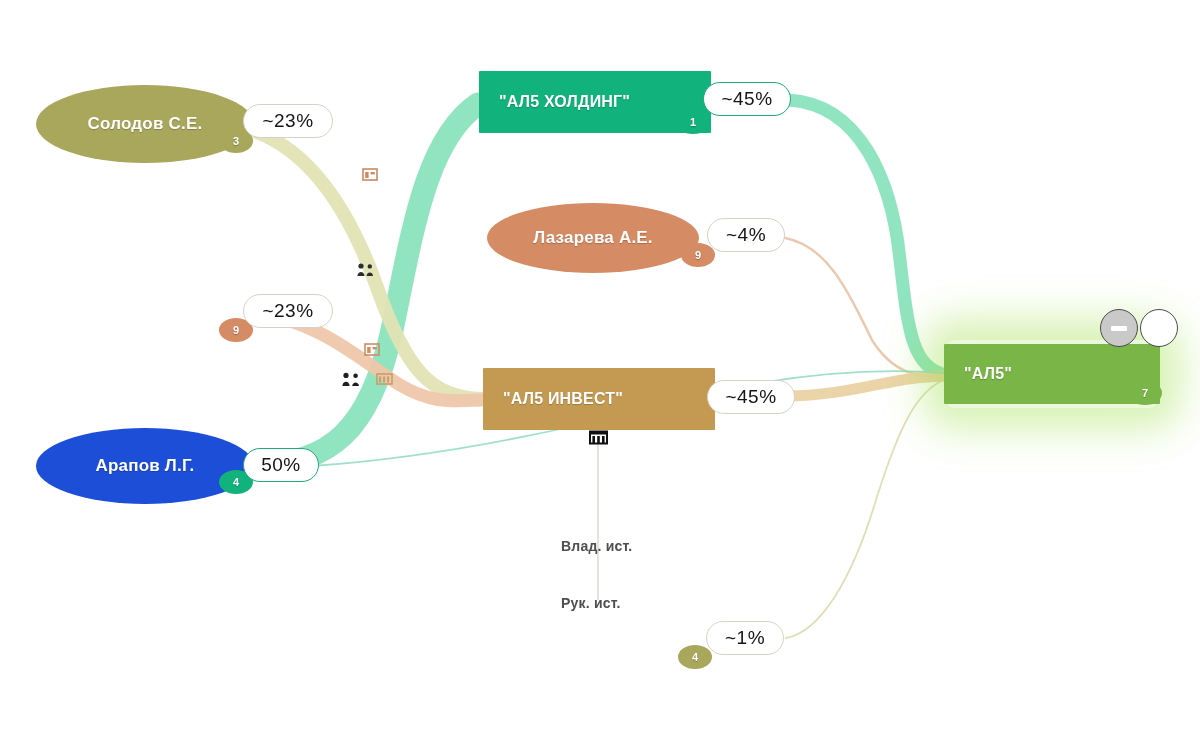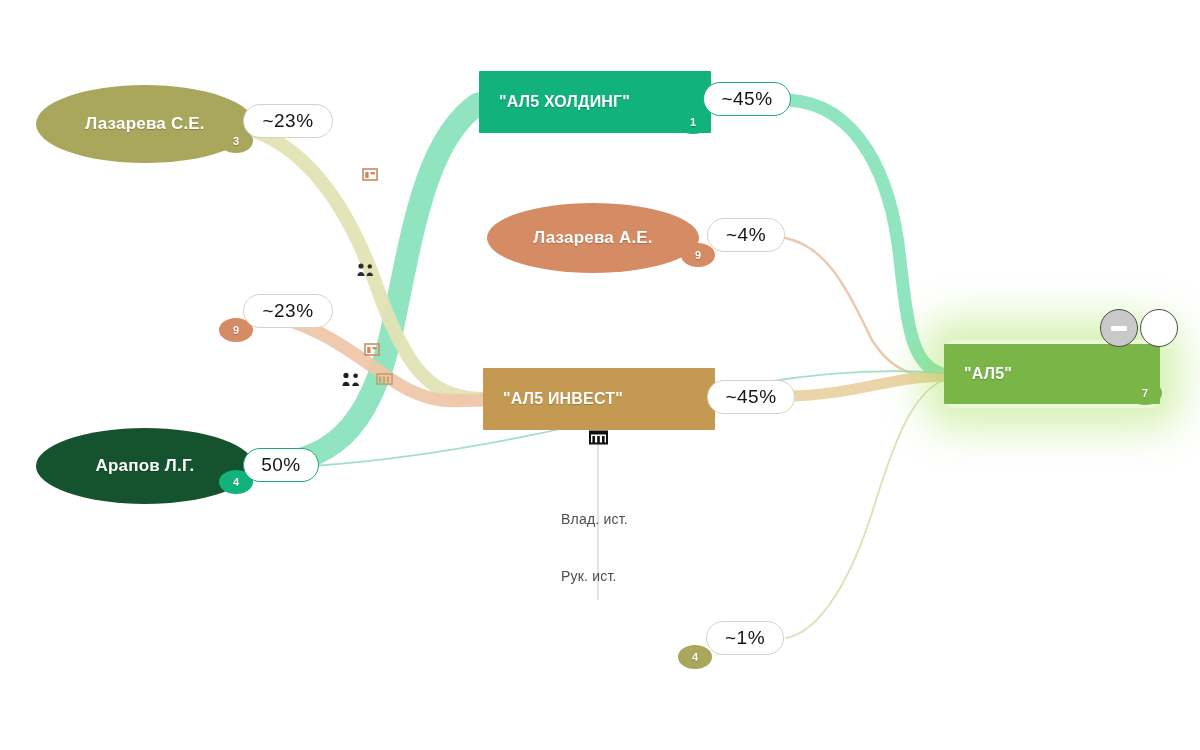--- a/index.html
+++ b/index.html
@@ -152,35 +152,35 @@
   <div class="edge-icon" style="left:589px;top:428px;">
     <svg width="19" height="19" viewBox="0 0 19 19">
       <rect x="1" y="3.5" width="17" height="12" fill="none" stroke="#111" stroke-width="2"></rect>
       <rect x="1" y="3.5" width="17" height="3" fill="#111"></rect>
       <rect x="3.4" y="8" width="2.6" height="7" fill="#111"></rect>
       <rect x="8.2" y="8" width="2.6" height="7" fill="#111"></rect>
       <rect x="13" y="8" width="2.6" height="7" fill="#111"></rect>
     </svg>
   </div>
 
-  <div class="reltext" style="left:561px;top:472px;">
+  <div class="reltext" style="left:561px;top:499px;font-weight:bold;">
     <div>Влад. ист.</div>
     <div>Рук. ист.</div>
   </div>
 
   <div class="node ellipse" style="left:36px;top:85px;width:218px;height:78px;background:#a8a75c;">
-    <div class="nlabel ell-lab">Лазарева С.Е.</div>
+    <div class="nlabel ell-lab">Солодов С.Е.</div>
   </div>
   <div class="badge ell" style="left:219px;top:129px;background:#a8a75c;">3</div>
   <div class="pct" style="left:243px;top:104px;width:90px;">~23%</div>
 
   <div class="badge ell" style="left:219px;top:318px;background:#d58b63;">9</div>
   <div class="pct" style="left:243px;top:294px;width:90px;">~23%</div>
 
-  <div class="node ellipse" style="left:36px;top:428px;width:218px;height:76px;background:#14532d;">
+  <div class="node ellipse" style="left:36px;top:428px;width:218px;height:76px;background:#1d4ed8;">
     <div class="nlabel ell-lab">Арапов Л.Г.</div>
   </div>
   <div class="badge ell" style="left:219px;top:470px;background:#11b27c;">4</div>
   <div class="pct teal" style="left:243px;top:448px;width:76px;">50%</div>
 
   <div class="node rect" style="left:479px;top:71px;width:232px;height:62px;background:#11b27c;">
     <div class="nlabel rect-lab">"АЛ5 ХОЛДИНГ"</div>
   </div>
   <div class="badge ell" style="left:676px;top:110px;background:#11b27c;">1</div>
   <div class="pct teal" style="left:703px;top:82px;width:88px;">~45%</div>

